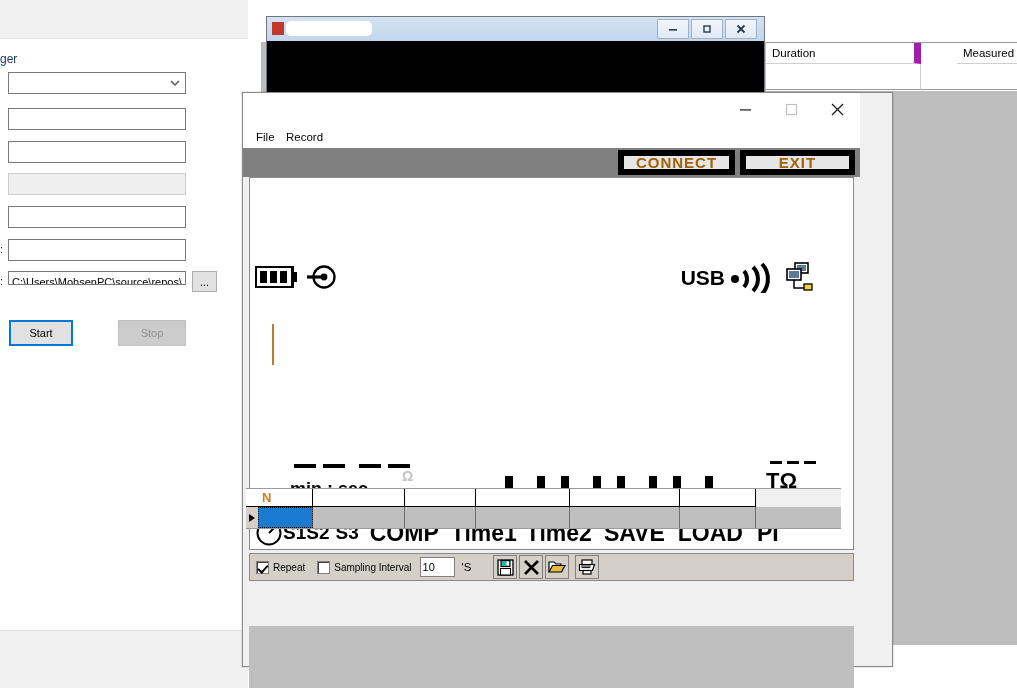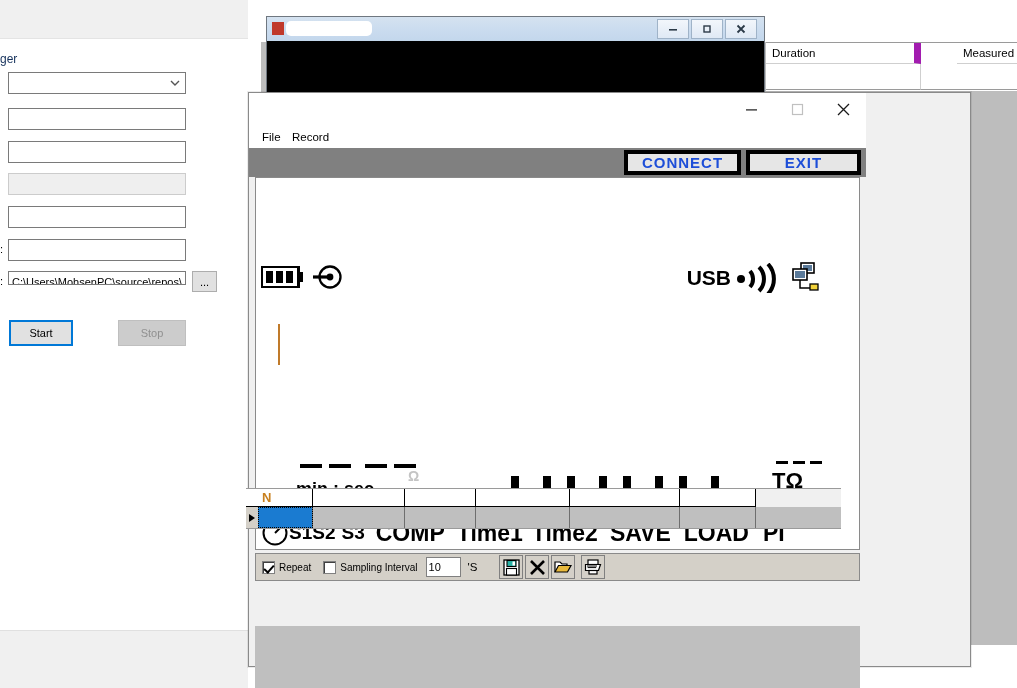--- a/index.html
+++ b/index.html
@@ -100,21 +100,21 @@
     border:1px solid #9fb3c8;box-sizing:border-box;
     display:flex;align-items:center;justify-content:center;
     font-size:11px;color:#2b3a48;
   }
   #console-body{
     position:absolute;left:0;top:24px;width:497px;height:62px;background:#000;
   }
 
   
   #main-dialog{
-    position:absolute;left:248px;top:92px;width:723px;height:575px;
+    position:absolute;left:242px;top:92px;width:651px;height:575px;
     background:#f0f0f0;border:1px solid #8a8a8a;box-sizing:border-box;
     box-shadow:0 0 0 1px rgba(0,0,0,0.08);
   }
   #main-titlebar{
     position:absolute;left:0;top:0;width:617px;height:33px;background:#ffffff;
   }
   #main-title-text{
     position:absolute;left:14px;top:9px;font-size:12px;color:#c9c9c9;
     white-space:nowrap;letter-spacing:1px;
   }
@@ -130,23 +130,23 @@
   .menuitem{
     position:absolute;top:2px;height:18px;line-height:18px;
     font-size:11.5px;color:#000;padding:0 5px;
   }
 
   #grayband{
     position:absolute;left:0;top:55px;width:617px;height:29px;background:#808080;
   }
   .topbtn{
     position:absolute;top:2px;height:25px;background:#e6e6e6;
-    border:4px solid #000000;box-sizing:border-box;
+    border:6px solid #000000;box-sizing:border-box;
     display:flex;align-items:center;justify-content:center;
-    font-size:15px;font-weight:bold;color:#1d4ed8;letter-spacing:1px;
+    font-size:15px;font-weight:bold;color:#a16207;letter-spacing:1px;
   }
 
   
   #lcd{
     position:absolute;left:6px;top:84px;width:605px;height:373px;
     background:#ffffff;border:1px solid #8a8a8a;box-sizing:border-box;
     overflow:hidden;
   }
   #battery{
     position:absolute;left:5px;top:88px;width:44px;height:22px;

